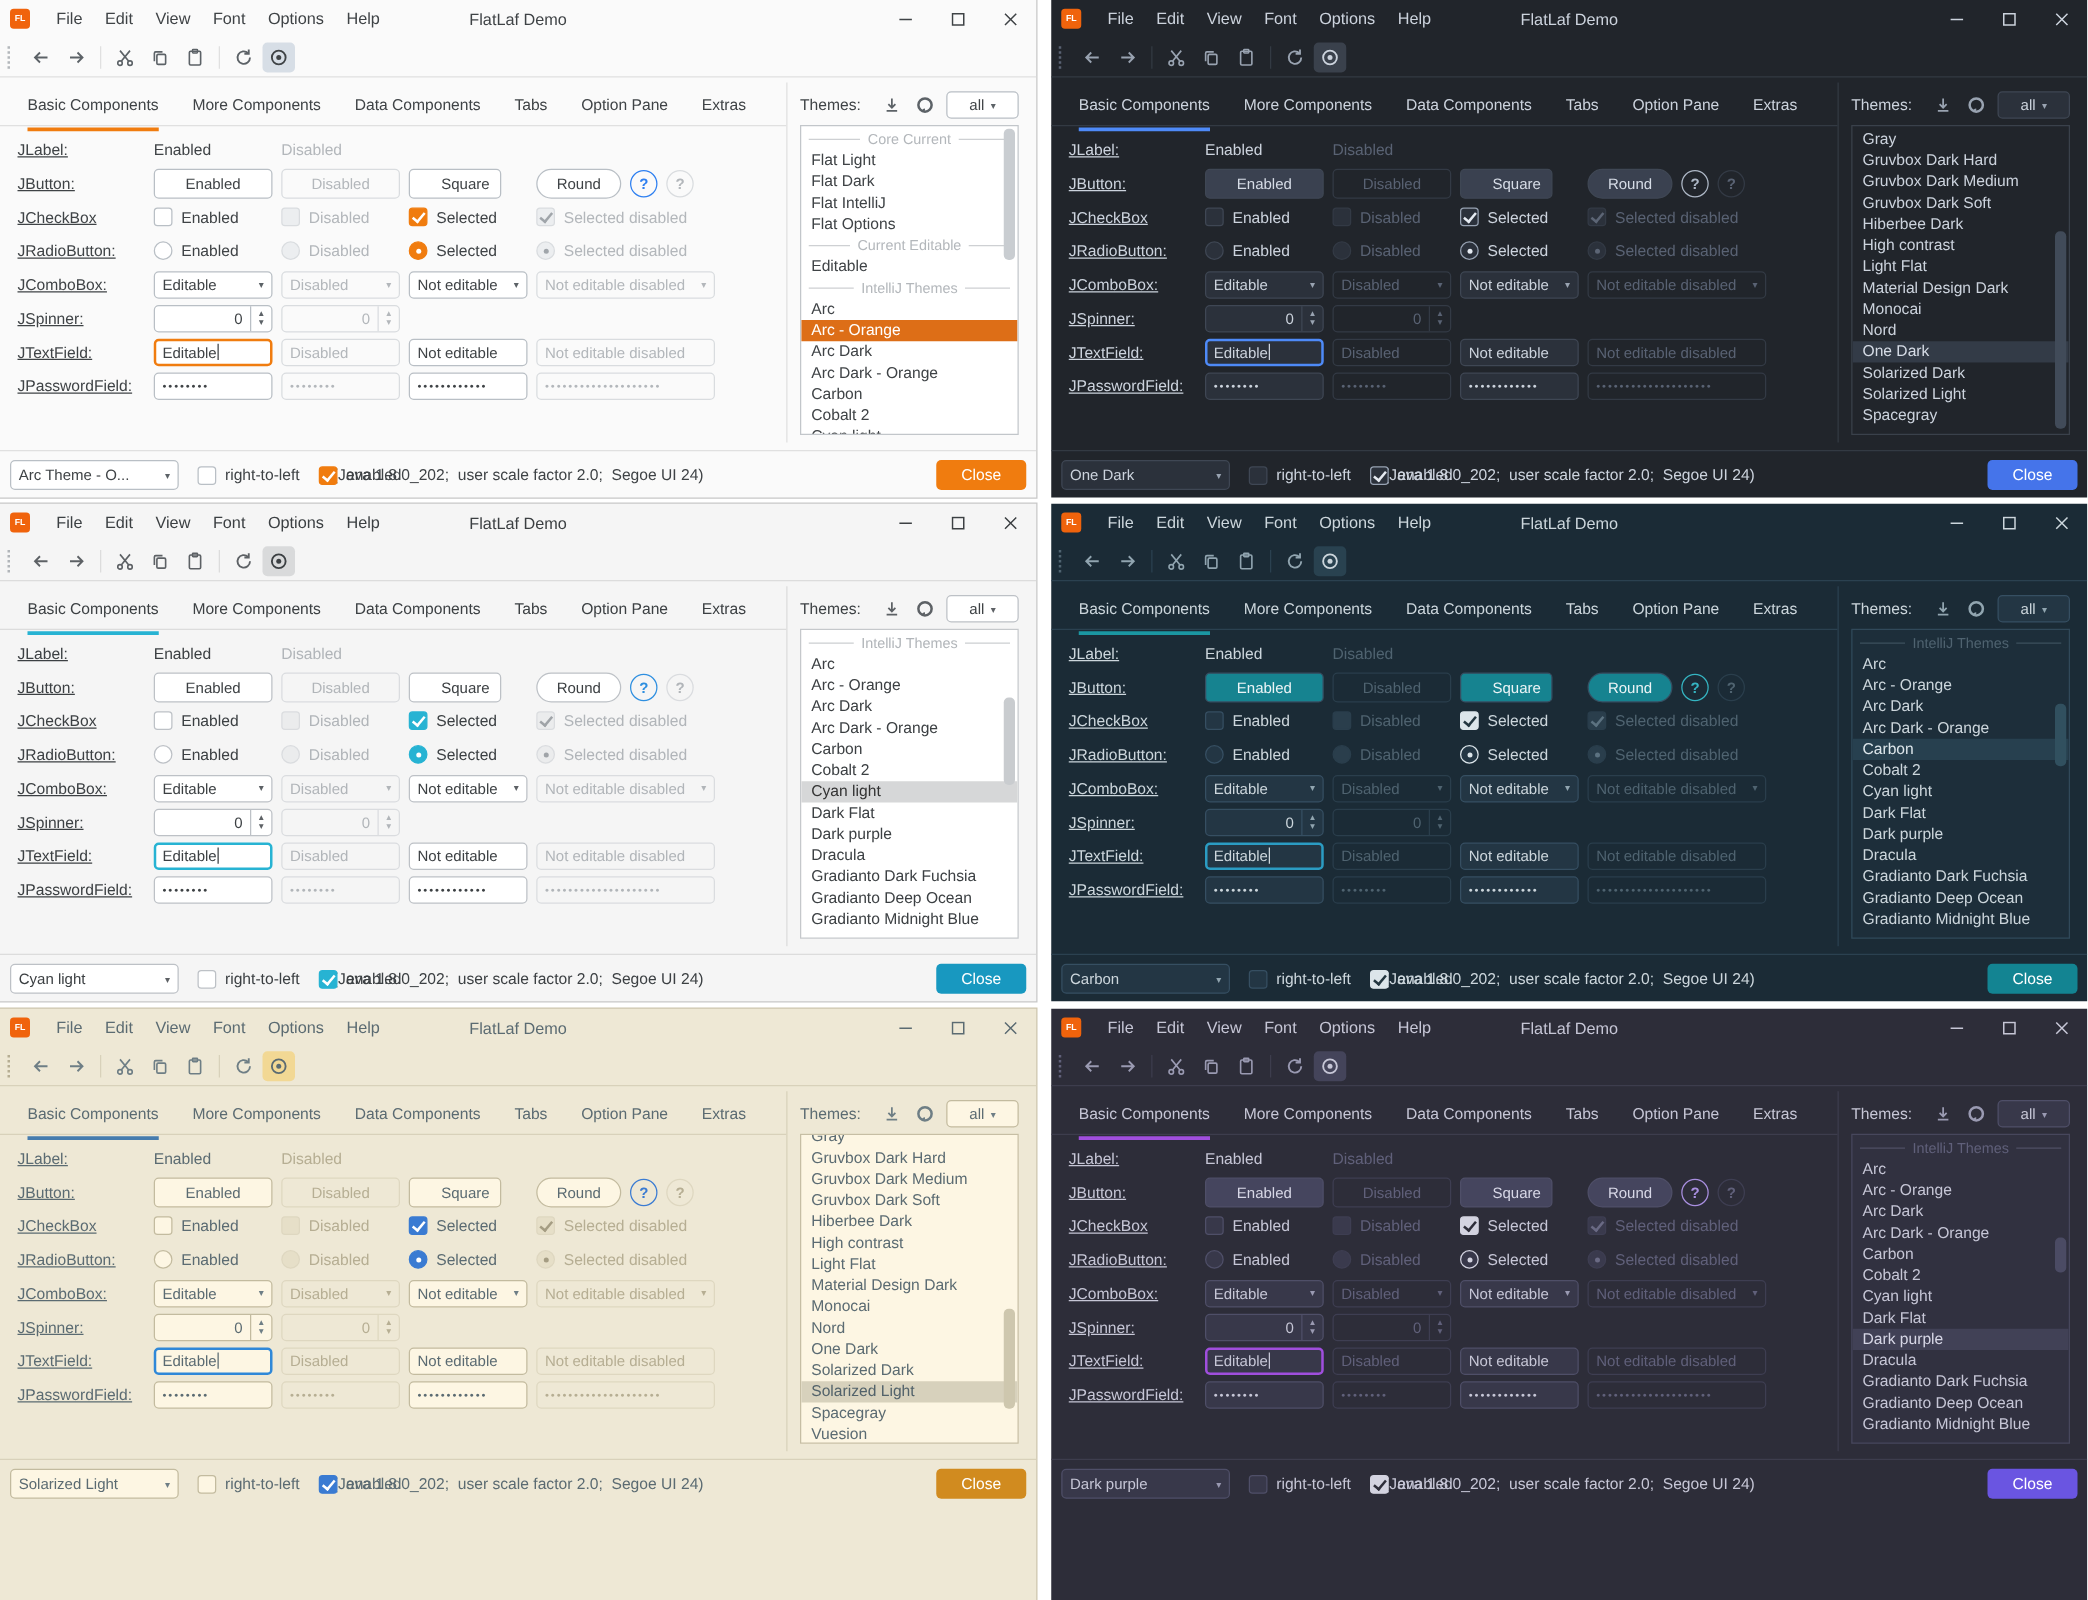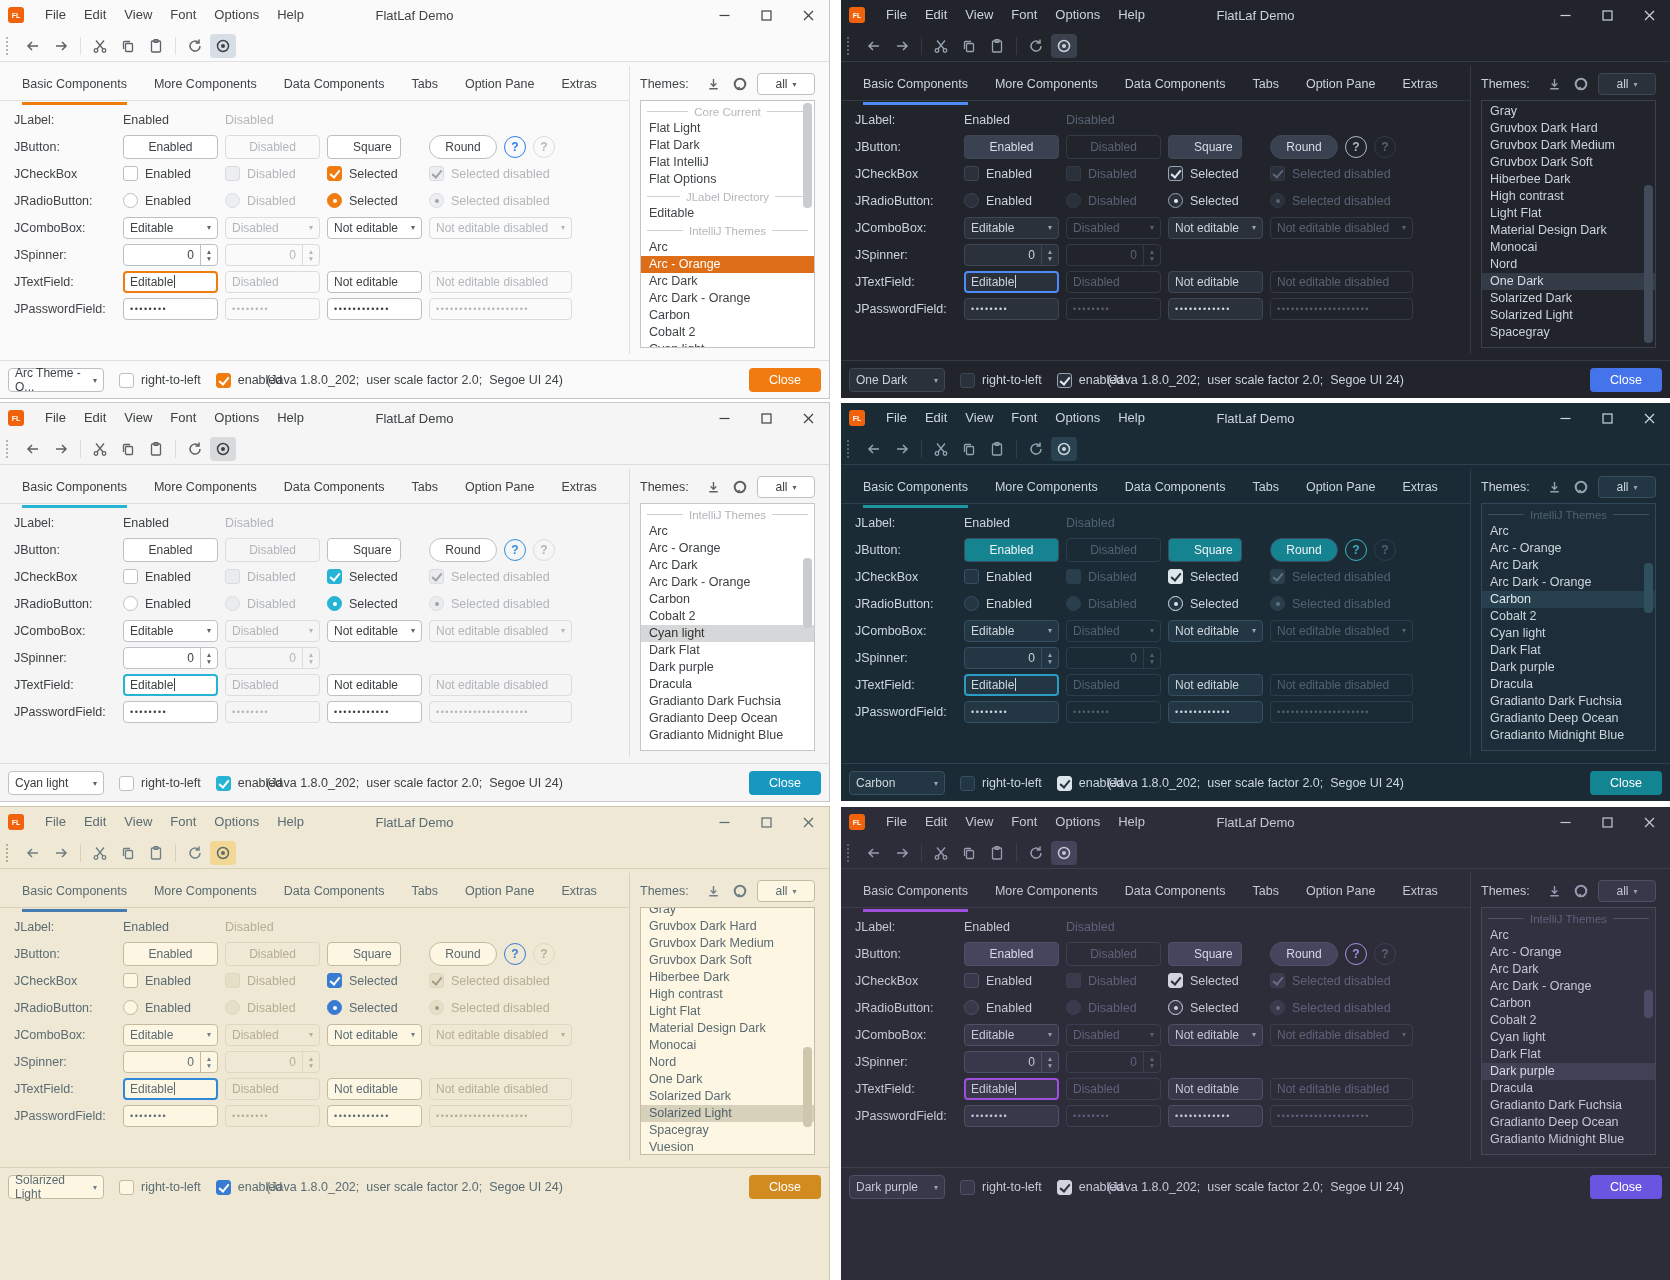--- a/index.html
+++ b/index.html
@@ -85,21 +85,21 @@
   .tl-item{height:17px;line-height:17px;padding:0 8px;white-space:nowrap;}
   .tl-item.selected{background:var(--sel-bg);color:var(--sel-fg);}
   .tl-item.clipped{margin-top:-9px;}
   .tl-sep{height:17px;display:flex;align-items:center;gap:6px;color:var(--fg-dim);font-size:11.5px;padding:0 6px;white-space:nowrap;}
   .tl-sep::before,.tl-sep::after{content:"";flex:1;border-top:1px solid var(--fg-dim);opacity:.65;}
   .tl-thumb{display:none;position:absolute;left:803px;width:9px;border-radius:4px;background:var(--thumb);z-index:3;}
 
   
   .grid{position:absolute;top:106px;left:14px;}
   .grow{display:flex;align-items:center;height:27px;}
-  .glabel{width:109px;font-size:12.5px;}
+  .glabel{width:109px;font-size:12.5px;text-decoration:underline;}
   .gslot{width:102px;display:flex;align-items:center;flex:0 0 auto;}
   .gslot.wide{width:150px;gap:7px;}
   .txt{font-size:12.5px;}
   .dim{color:var(--fg-dim);}
 
   .btn{height:24px;min-width:95px;box-sizing:border-box;border:1px solid var(--field-border);background:var(--btn-bg);
        color:var(--btn-fg);border-radius:4px;display:flex;align-items:center;justify-content:center;
        font-size:12px;padding:0 8px;flex:0 0 auto;}
   .btn.disabled{background:transparent;border-color:var(--dis-border);color:var(--fg-dim);}
   .btn.sq{min-width:68px;padding-left:25px;}
@@ -142,21 +142,21 @@
           border-radius:4px;display:flex;align-items:center;padding:0 6px;font-size:12px;color:var(--fg);}
   .tfield.focused{border:2px solid var(--focus);padding:0 5px;}
   .tfield.disabled{color:var(--fg-dim);background:transparent;border-color:var(--dis-border);}
   .gslot.wide .tfield{width:143px;}
   .caret{width:1px;height:13px;background:var(--fg);margin-left:1px;}
   .pass{letter-spacing:1.5px;font-size:9px;}
 
   
   .statusbar{position:absolute;top:360px;left:0;right:0;height:38px;border-top:1px solid var(--line);
              display:flex;align-items:center;padding:0 8px;}
-  .sb-combo{width:96px;height:24px;flex:0 0 auto;}
+  .sb-combo{width:135px;height:24px;flex:0 0 auto;}
   .sb-cb{margin-left:15px;flex:0 0 auto;position:relative;z-index:2;}
   .status{position:absolute;left:0;right:0;text-align:center;font-size:12.5px;white-space:pre;pointer-events:none;}
   .close-btn{margin-left:auto;width:72px;height:24px;background:var(--close-bg);color:var(--close-fg);
              border-radius:4px;display:flex;align-items:center;justify-content:center;font-size:12.5px;position:relative;z-index:2;}
   svg{display:block;}
 </style>
 </head>
 <body>
 
 <div class="page" id="app">
@@ -269,21 +269,21 @@
   </div>
   <div class="theme-list">
         <div class="tl-sep">
           <span>Core Current</span>
         </div>
         <div class="tl-item">Flat Light</div>
         <div class="tl-item">Flat Dark</div>
         <div class="tl-item">Flat IntelliJ</div>
         <div class="tl-item">Flat Options</div>
         <div class="tl-sep">
-          <span>JLabel Directory</span>
+          <span>Current Editable</span>
         </div>
         <div class="tl-item">Editable</div>
         <div class="tl-sep">
           <span>IntelliJ Themes</span>
         </div>
         <div class="tl-item">Arc</div>
         <div class="tl-item selected">Arc - Orange</div>
         <div class="tl-item">Arc Dark</div>
         <div class="tl-item">Arc Dark - Orange</div>
         <div class="tl-item">Carbon</div>

